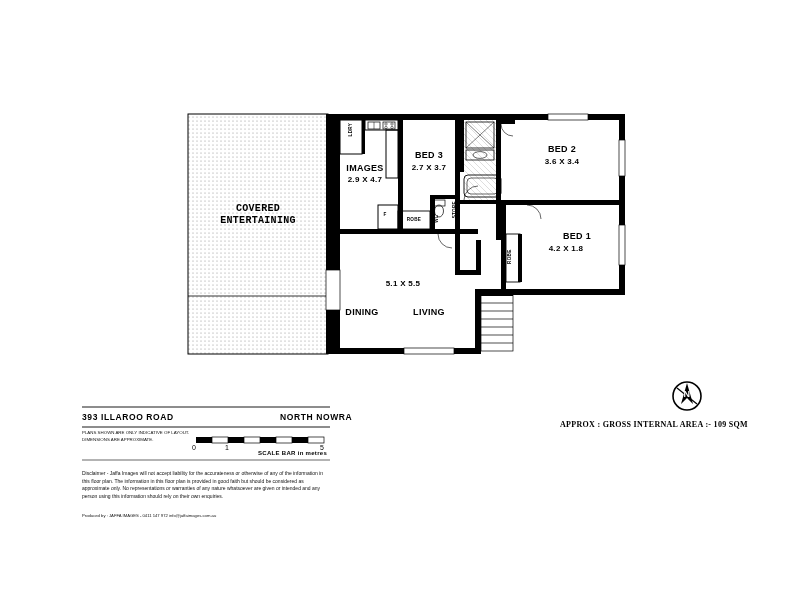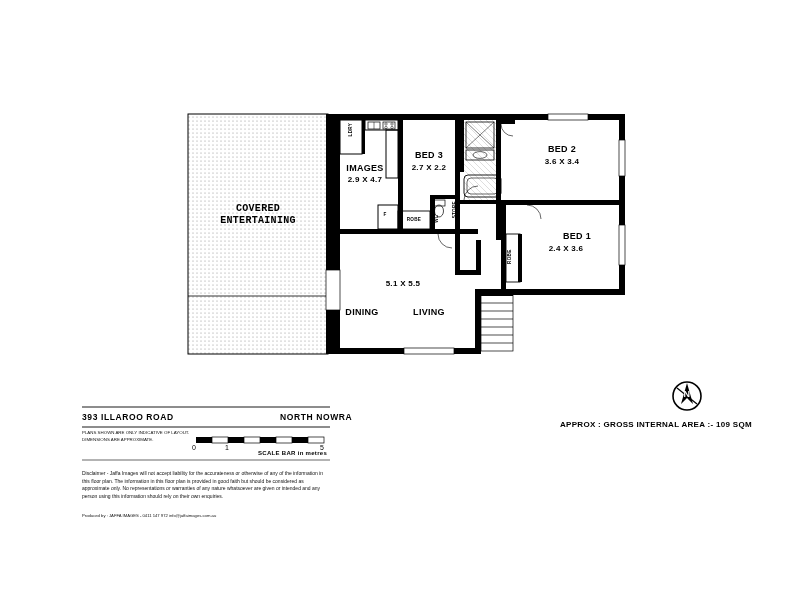--- a/index.html
+++ b/index.html
@@ -222,27 +222,27 @@
   </g>
 </svg>
 
 <div class="lbl big" style="left:198px; top:203px; width:120px;">COVERED
 ENTERTAINING</div>
 
 <div class="lbl room-name" style="left:332px; top:163px; width:66px;">IMAGES</div>
 <div class="lbl room-dims" style="left:332px; top:175px; width:66px;">2.9 X 4.7</div>
 
 <div class="lbl room-name" style="left:402px; top:150px; width:54px;">BED 3</div>
-<div class="lbl room-dims" style="left:402px; top:163px; width:54px;">2.7 X 2.2</div>
+<div class="lbl room-dims" style="left:402px; top:163px; width:54px;">2.7 X 3.7</div>
 
 <div class="lbl room-name" style="left:534px; top:144px; width:56px;">BED 2</div>
 <div class="lbl room-dims" style="left:534px; top:157px; width:56px;">3.6 X 3.4</div>
 
 <div class="lbl room-name" style="left:549px; top:231px; width:56px;">BED 1</div>
-<div class="lbl room-dims" style="left:538px; top:244px; width:56px;">2.4 X 3.6</div>
+<div class="lbl room-dims" style="left:538px; top:244px; width:56px;">4.2 X 1.8</div>
 
 <div class="lbl room-dims" style="left:358px; top:279px; width:90px;">5.1 X 5.5</div>
 <div class="lbl room-name" style="left:338px; top:307px; width:48px;">DINING</div>
 <div class="lbl room-name" style="left:405px; top:307px; width:48px;">LIVING</div>
 
 <div class="lbl tiny-rot" style="left:336px; top:127px; width:30px; transform:rotate(-90deg);">LDRY</div>
 <div class="lbl tiny" style="left:399px; top:217px; width:30px;">ROBE</div>
 <div class="lbl tiny-rot" style="left:495px; top:254px; width:30px; transform:rotate(-90deg);">ROBE</div>
 <div class="lbl tiny-rot" style="left:426px; top:216px; width:22px; transform:rotate(-90deg);">WC</div>
 <div class="lbl tiny-rot" style="left:441px; top:207px; width:28px; transform:rotate(-90deg);">STORE</div>
@@ -255,16 +255,16 @@
 <div style="position:absolute; left:256px; top:412px;padding-left:24px;" class="footer-addr">NORTH NOWRA</div>
 
 <div style="position:absolute; left:82px; top:430px;" class="note">PLANS SHOWN ARE ONLY INDICATIVE OF LAYOUT.</div>
 <div style="position:absolute; left:82px; top:437px;" class="note">DIMENSIONS ARE APPROXIMATE.</div>
 
 <div style="position:absolute; left:192px; top:444px;" class="scale-num">0</div>
 <div style="position:absolute; left:225px; top:444px;" class="scale-num">1</div>
 <div style="position:absolute; left:320px; top:444px;" class="scale-num">5</div>
 <div style="position:absolute; left:258px; top:450px;" class="scale-cap">SCALE BAR in metres</div>
 
-<div style="position:absolute; left:560px; top:420px;" class="approx">APPROX : GROSS INTERNAL AREA :- 109 SQM</div>
+<div style="position:absolute; left:560px; top:420px;font-family:Liberation Serif, serif;" class="approx">APPROX : GROSS INTERNAL AREA :- 109 SQM</div>
 
 <div style="position:absolute; left:82px; top:470px; width:242px;" class="disclaimer">Disclaimer - Jaffa Images will not accept liability for the accurateness or otherwise of any of the information in this floor plan. The information in this floor plan is provided in good faith but  should be considered as  approximate only.  No representations or warranties of any nature whatsoever are given or intended and any person using this information should rely on their own enquiries.</div>
 <div style="position:absolute; left:82px; top:513px;" class="produced">Produced by : JAFFA IMAGES - 0411 147 972  info@jaffaimages.com.au</div>
 
 </body></html>

